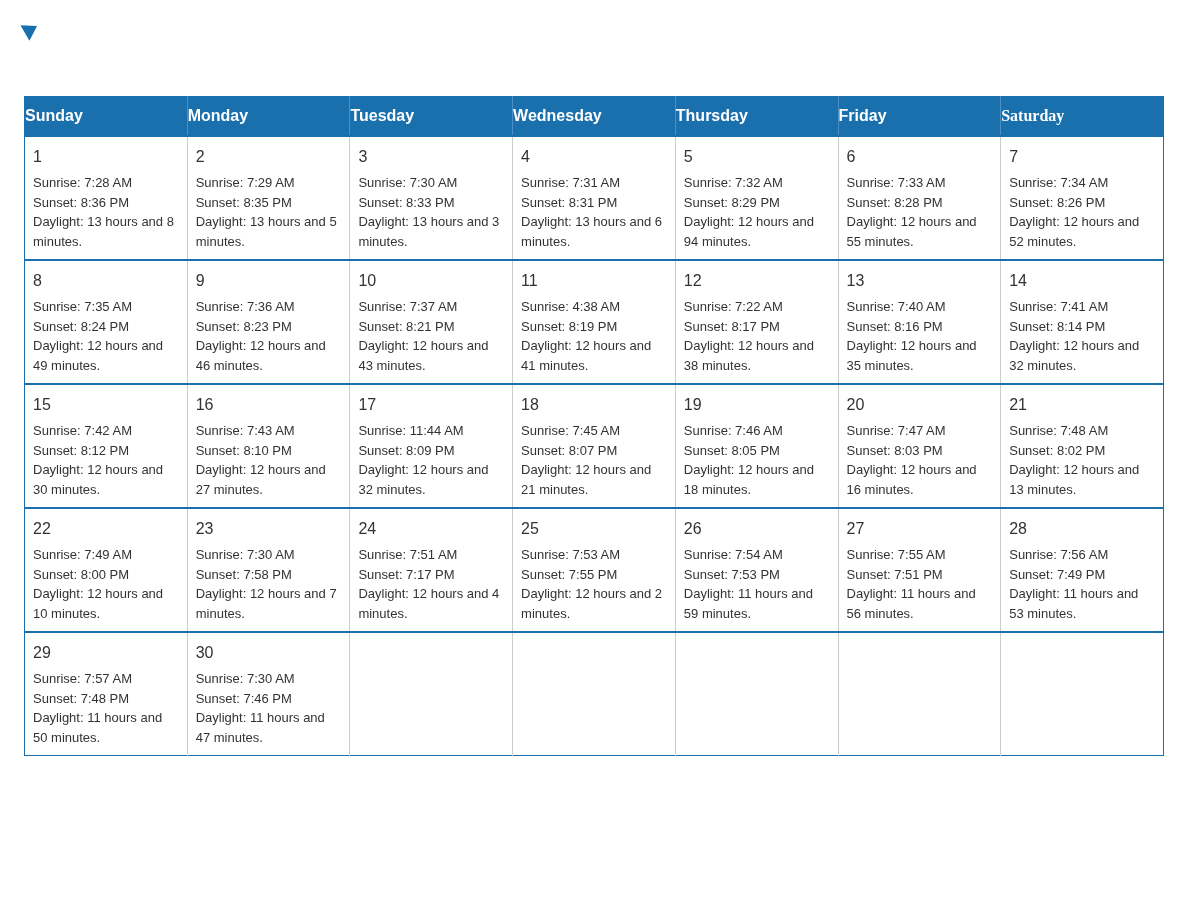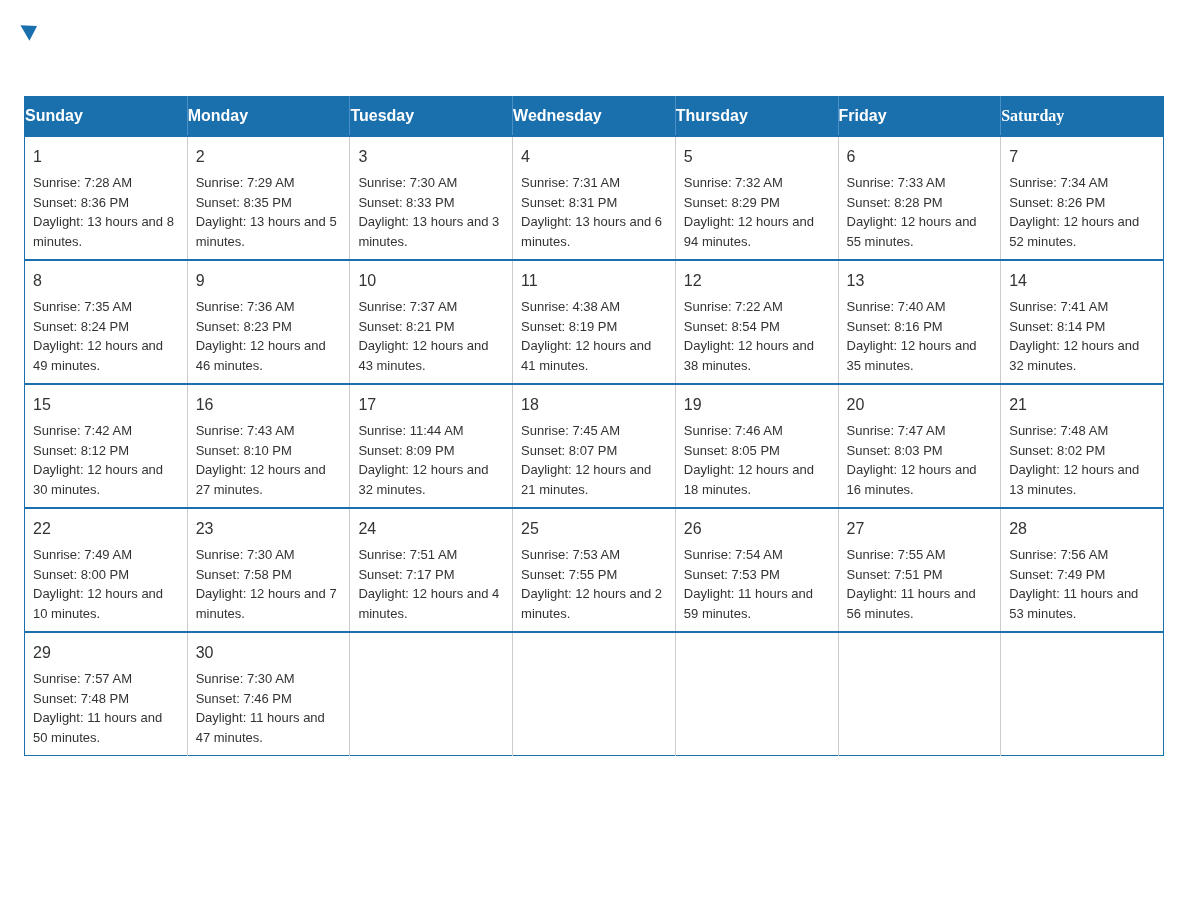--- a/index.html
+++ b/index.html
@@ -138,21 +138,21 @@
         <td><span class="day-num">4</span><span>Sunrise: 7:31 AM</span><br><span>Sunset: 8:31 PM</span><br><span>Daylight: 13 hours and 6 minutes.</span></td>
         <td><span class="day-num">5</span><span>Sunrise: 7:32 AM</span><br><span>Sunset: 8:29 PM</span><br><span>Daylight: 12 hours and 94 minutes.</span></td>
         <td><span class="day-num">6</span><span>Sunrise: 7:33 AM</span><br><span>Sunset: 8:28 PM</span><br><span>Daylight: 12 hours and 55 minutes.</span></td>
         <td><span class="day-num">7</span><span>Sunrise: 7:34 AM</span><br><span>Sunset: 8:26 PM</span><br><span>Daylight: 12 hours and 52 minutes.</span></td>
       </tr>
       <tr>
         <td><span class="day-num">8</span><span>Sunrise: 7:35 AM</span><br><span>Sunset: 8:24 PM</span><br><span>Daylight: 12 hours and 49 minutes.</span></td>
         <td><span class="day-num">9</span><span>Sunrise: 7:36 AM</span><br><span>Sunset: 8:23 PM</span><br><span>Daylight: 12 hours and 46 minutes.</span></td>
         <td><span class="day-num">10</span><span>Sunrise: 7:37 AM</span><br><span>Sunset: 8:21 PM</span><br><span>Daylight: 12 hours and 43 minutes.</span></td>
         <td><span class="day-num">11</span><span>Sunrise: 4:38 AM</span><br><span>Sunset: 8:19 PM</span><br><span>Daylight: 12 hours and 41 minutes.</span></td>
-        <td><span class="day-num">12</span><span>Sunrise: 7:22 AM</span><br><span>Sunset: 8:54 PM</span><br><span>Daylight: 12 hours and 38 minutes.</span></td>
+        <td><span class="day-num">12</span><span>Sunrise: 7:22 AM</span><br><span>Sunset: 8:17 PM</span><br><span>Daylight: 12 hours and 38 minutes.</span></td>
         <td><span class="day-num">13</span><span>Sunrise: 7:40 AM</span><br><span>Sunset: 8:16 PM</span><br><span>Daylight: 12 hours and 35 minutes.</span></td>
         <td><span class="day-num">14</span><span>Sunrise: 7:41 AM</span><br><span>Sunset: 8:14 PM</span><br><span>Daylight: 12 hours and 32 minutes.</span></td>
       </tr>
       <tr>
         <td><span class="day-num">15</span><span>Sunrise: 7:42 AM</span><br><span>Sunset: 8:12 PM</span><br><span>Daylight: 12 hours and 30 minutes.</span></td>
         <td><span class="day-num">16</span><span>Sunrise: 7:43 AM</span><br><span>Sunset: 8:10 PM</span><br><span>Daylight: 12 hours and 27 minutes.</span></td>
         <td><span class="day-num">17</span><span>Sunrise: 11:44 AM</span><br><span>Sunset: 8:09 PM</span><br><span>Daylight: 12 hours and 32 minutes.</span></td>
         <td><span class="day-num">18</span><span>Sunrise: 7:45 AM</span><br><span>Sunset: 8:07 PM</span><br><span>Daylight: 12 hours and 21 minutes.</span></td>
         <td><span class="day-num">19</span><span>Sunrise: 7:46 AM</span><br><span>Sunset: 8:05 PM</span><br><span>Daylight: 12 hours and 18 minutes.</span></td>
         <td><span class="day-num">20</span><span>Sunrise: 7:47 AM</span><br><span>Sunset: 8:03 PM</span><br><span>Daylight: 12 hours and 16 minutes.</span></td>

